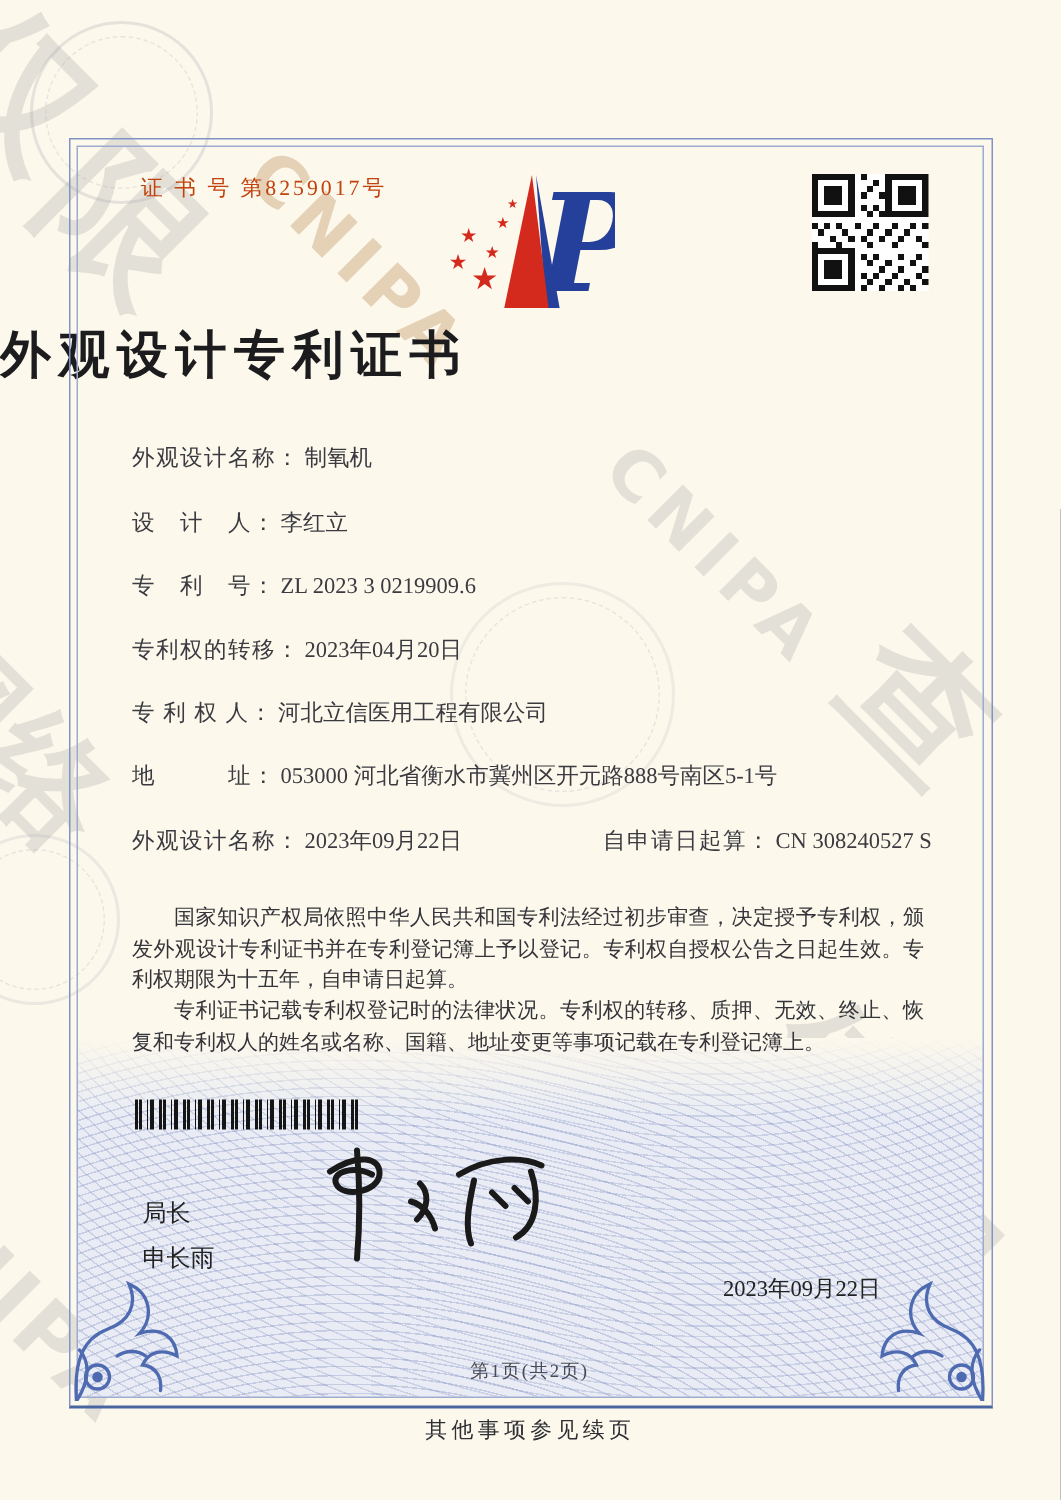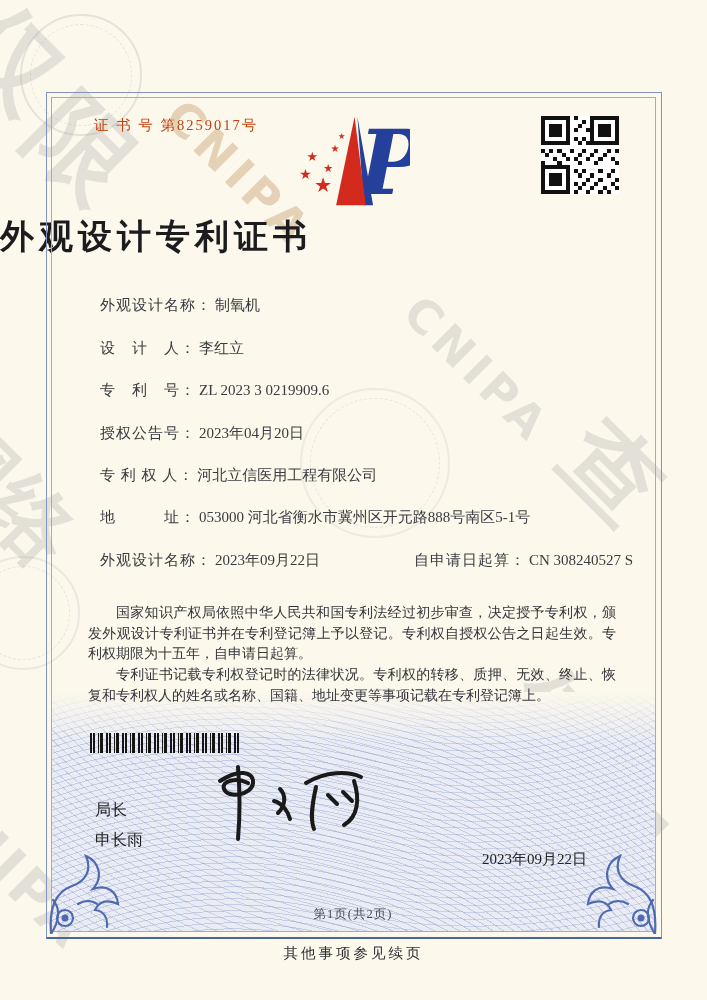--- a/index.html
+++ b/index.html
@@ -46,21 +46,21 @@
   .corner.right{left:586px;top:842px;transform:scaleX(-1);}
 
   
   .cert-no{position:absolute;left:94px;top:116px;font-size:14.5px;letter-spacing:2px;z-index:2;color:#c2410c;}
   .logo{position:absolute;left:290px;top:110px;z-index:2;}
   .qr{position:absolute;left:541px;top:116px;z-index:2;}
   .title{position:absolute;left:0;right:0;top:214px;text-align:left;
          font-size:34px;font-weight:bold;letter-spacing:5px;z-index:2;color:#1c1c1e;}
 
   
-  .row{position:absolute;left:100px;font-size:15px;z-index:2;white-space:nowrap;color:#3a3a40;}
+  .row{position:absolute;left:88px;font-size:15px;z-index:2;white-space:nowrap;color:#3a3a40;}
   .row .lbl{letter-spacing:1px;}
   .row .val{margin-left:3px;}
   .r1{top:296px}.r2{top:339px}.r3{top:381px}.r4{top:424px}.r5{top:466px}.r6{top:508px}.r7{top:551px}
   .row .pair2{position:absolute;left:314px;top:0;}
 
   
   .body-text{position:absolute;left:88px;width:528px;z-index:2;font-size:14px;
              line-height:20.5px;text-align:justify;text-indent:2em;color:#34343a;}
   .p1{top:589px}.p2{top:651px}
 
@@ -208,21 +208,21 @@
   <div class="row r1">
     <span class="lbl">外观设计名称：</span><span class="val">制氧机</span>
   </div>
   <div class="row r2">
     <span class="lbl">设　计　人：</span><span class="val">李红立</span>
   </div>
   <div class="row r3">
     <span class="lbl">专　利　号：</span><span class="val">ZL 2023 3 0219909.6</span>
   </div>
   <div class="row r4">
-    <span class="lbl">授权公告号：</span><span class="val">2023年04月20日</span>
+    <span class="lbl">专利权的转移：</span><span class="val">2023年04月20日</span>
   </div>
   <div class="row r5">
     <span class="lbl">专 利 权 人：</span><span class="val">河北立信医用工程有限公司</span>
   </div>
   <div class="row r6">
     <span class="lbl">地　　　址：</span><span class="val">053000 河北省衡水市冀州区开元路888号南区5-1号</span>
   </div>
   <div class="row r7">
     <span class="lbl">外观设计名称：</span><span class="val">2023年09月22日</span>
     <span class="pair2">

